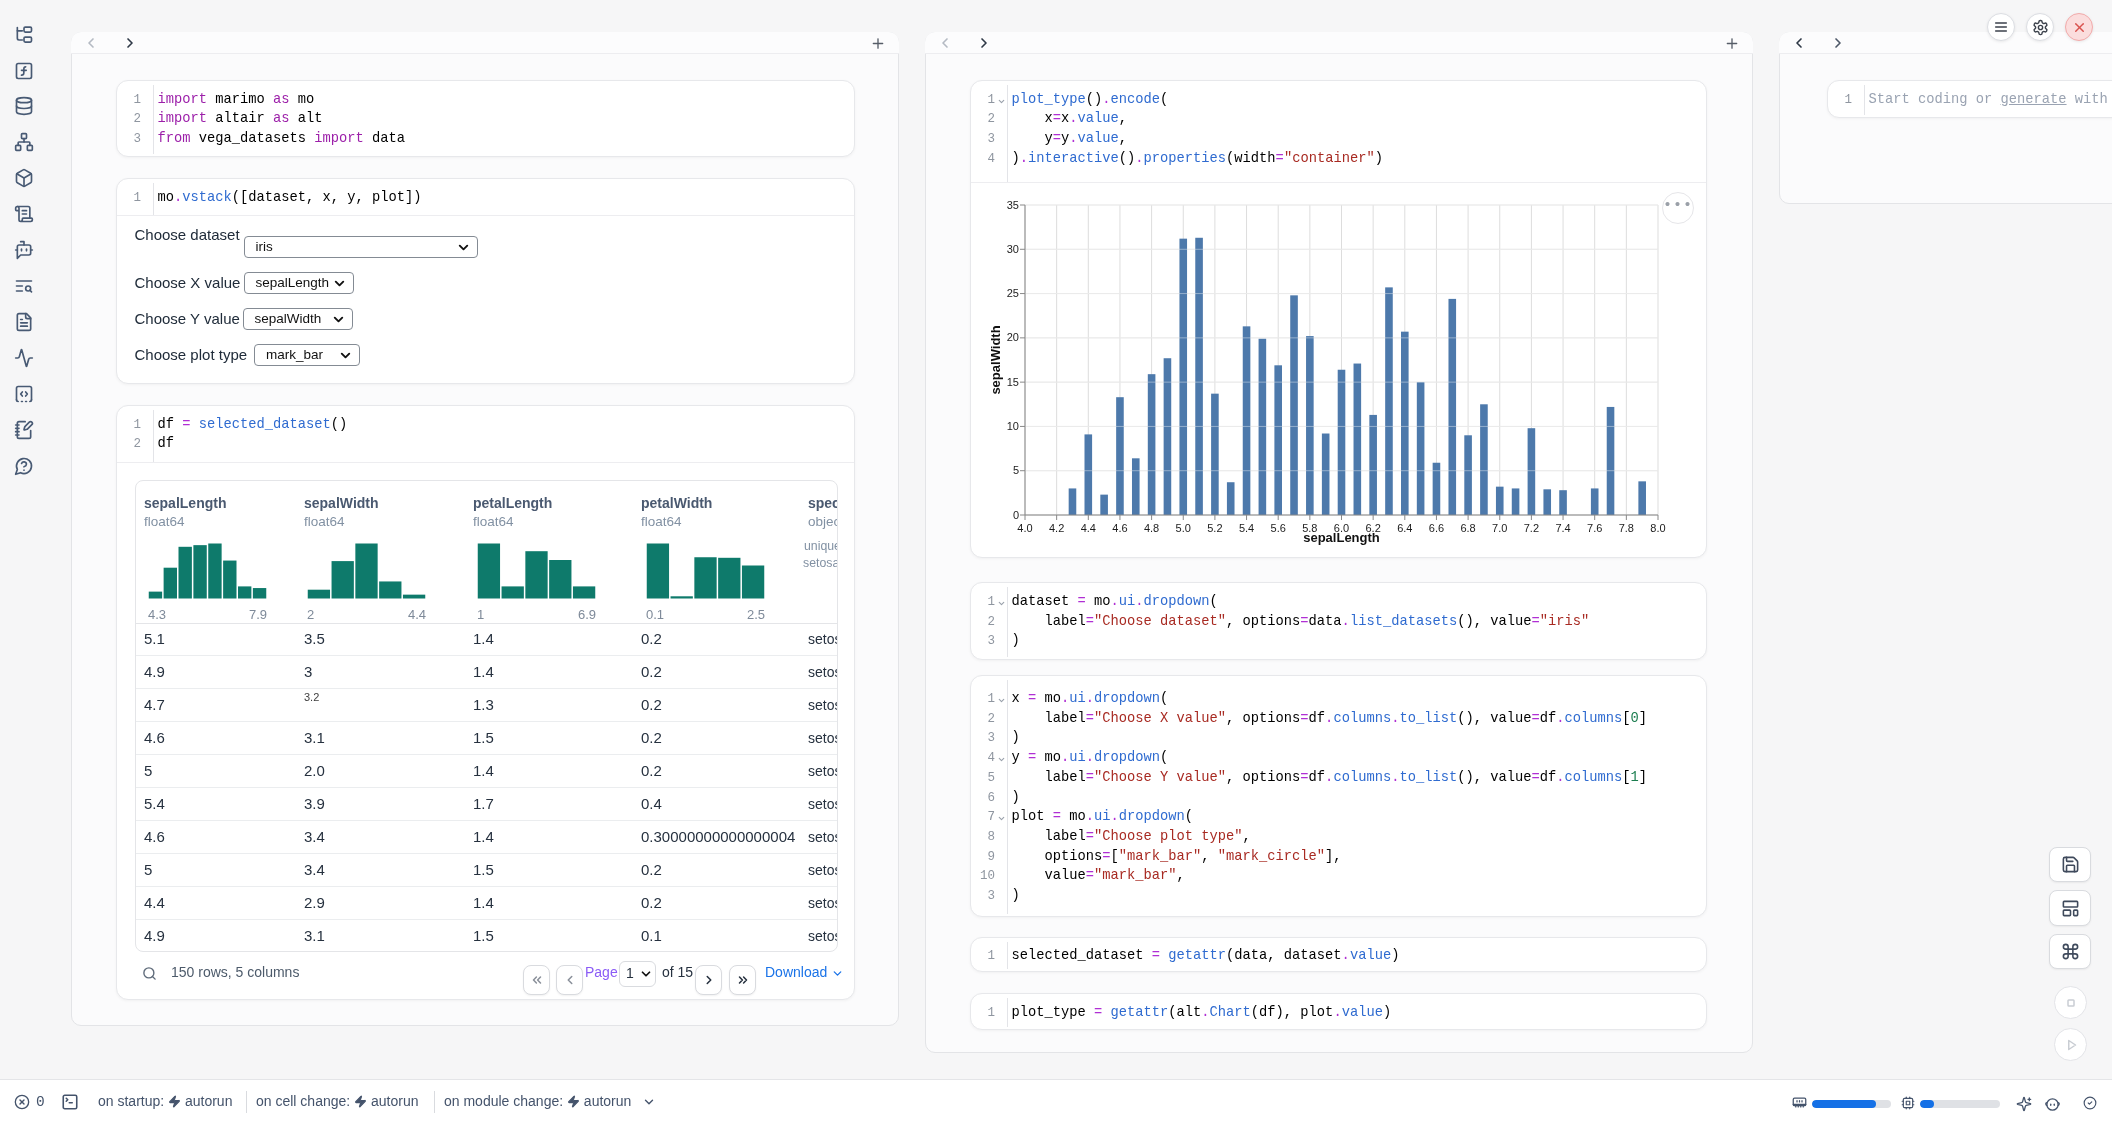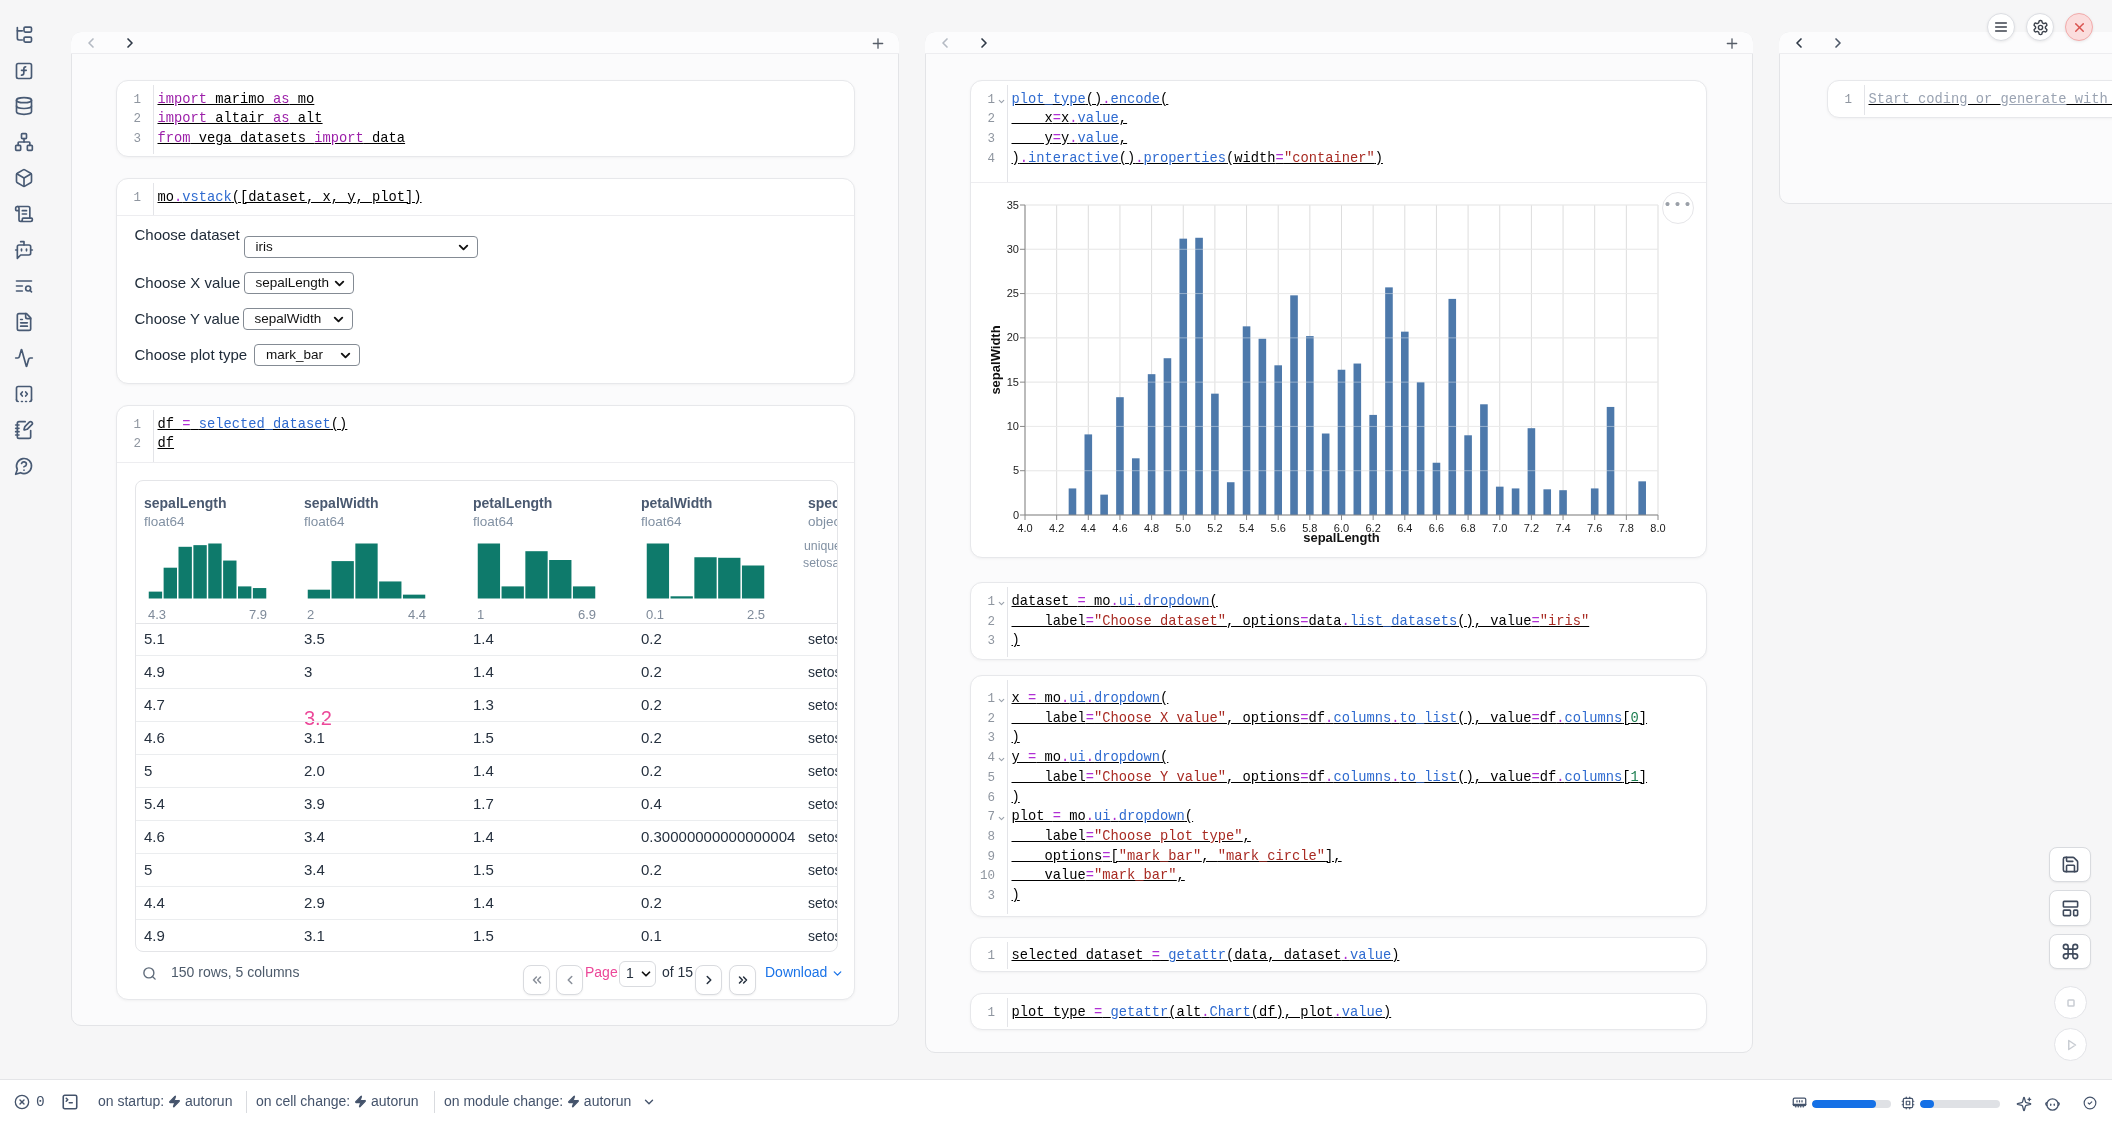--- a/index.html
+++ b/index.html
@@ -2,21 +2,21 @@
 <html><head><meta charset="utf-8"><style>
 
 *{margin:0;padding:0;box-sizing:border-box;}
 html,body{width:2112px;height:1122px;}
 body{font-family:"Liberation Sans",sans-serif;background:#f6f6f7;position:relative;overflow:hidden;}
 .panel{position:absolute;background:#fbfbfc;border:1px solid #e3e4e7;border-radius:10px;}
 .ptop{position:absolute;left:0;right:0;top:0;height:22px;border-bottom:1px solid #ededf0;background:#fcfcfd;border-radius:10px 10px 0 0;}
 .cell{position:absolute;background:#fff;border:1px solid #e7e8eb;border-radius:12px;box-shadow:0 1px 3px rgba(0,0,0,.045);font-family:"Liberation Mono",monospace;font-size:13.75px;color:#000;}
 .ln{position:absolute;left:0;height:19.7px;line-height:19.7px;}
 .num{display:inline-block;text-align:right;color:#8f96a0;font-size:12.5px;font-family:"Liberation Mono",monospace;}
-.cl{position:absolute;height:19.7px;line-height:19.7px;white-space:pre;text-decoration:underline;}
+.cl{position:absolute;height:19.7px;line-height:19.7px;white-space:pre;}
 .k{color:#9c1fa9;}
 .o{color:#b02fd4;}
 .f{color:#2f6bd0;}
 .s{color:#a82a22;}
 .n{color:#1b7d4f;}
 .icn{position:absolute;display:flex;align-items:center;justify-content:center;}
 .lbl{position:absolute;font-size:15px;color:#202c3a;height:22px;line-height:22px;}
 .sel{position:absolute;background:#fff;border:1px solid #848b94;border-radius:4px;height:22px;color:#111;font-size:13.5px;line-height:20px;}
 .btn{position:absolute;background:#fff;border:1px solid #d9dbdf;border-radius:8px;box-shadow:0 1px 2px rgba(0,0,0,.06);display:flex;align-items:center;justify-content:center;}
 .circ{position:absolute;background:#fff;border:1px solid #dcdee3;border-radius:50%;box-shadow:0 1px 3px rgba(0,0,0,.08);display:flex;align-items:center;justify-content:center;}
@@ -279,21 +279,21 @@
 <div style="position:absolute;left:505px;top:149px;font-size:15px;color:#26313f;">0.2</div>
 <div style="position:absolute;left:672px;top:150px;font-size:14px;color:#26313f;">setosa</div>
 <div style="position:absolute;left:0;top:174px;width:703px;height:1px;background:#ebedef;"></div>
 <div style="position:absolute;left:8px;top:182px;font-size:15px;color:#26313f;">4.9</div>
 <div style="position:absolute;left:168px;top:182px;font-size:15px;color:#26313f;">3</div>
 <div style="position:absolute;left:337px;top:182px;font-size:15px;color:#26313f;">1.4</div>
 <div style="position:absolute;left:505px;top:182px;font-size:15px;color:#26313f;">0.2</div>
 <div style="position:absolute;left:672px;top:183px;font-size:14px;color:#26313f;">setosa</div>
 <div style="position:absolute;left:0;top:207px;width:703px;height:1px;background:#ebedef;"></div>
 <div style="position:absolute;left:8px;top:215px;font-size:15px;color:#26313f;">4.7</div>
-<div style="position:absolute;left:168px;top:226px;font-size:20px;color:#ec4899;">3.2</div>
+<div style="position:absolute;left:168px;top:210px;font-size:11px;color:#404040;">3.2</div>
 <div style="position:absolute;left:337px;top:215px;font-size:15px;color:#26313f;">1.3</div>
 <div style="position:absolute;left:505px;top:215px;font-size:15px;color:#26313f;">0.2</div>
 <div style="position:absolute;left:672px;top:216px;font-size:14px;color:#26313f;">setosa</div>
 <div style="position:absolute;left:0;top:240px;width:703px;height:1px;background:#ebedef;"></div>
 <div style="position:absolute;left:8px;top:248px;font-size:15px;color:#26313f;">4.6</div>
 <div style="position:absolute;left:168px;top:248px;font-size:15px;color:#26313f;">3.1</div>
 <div style="position:absolute;left:337px;top:248px;font-size:15px;color:#26313f;">1.5</div>
 <div style="position:absolute;left:505px;top:248px;font-size:15px;color:#26313f;">0.2</div>
 <div style="position:absolute;left:672px;top:249px;font-size:14px;color:#26313f;">setosa</div>
 <div style="position:absolute;left:0;top:273px;width:703px;height:1px;background:#ebedef;"></div>
@@ -342,21 +342,21 @@
         <svg width="14" height="14" viewBox="0 0 24 24" fill="none" stroke="#8a909a" stroke-width="2.6" stroke-linecap="round" stroke-linejoin="round">
           <path d="m11 17-5-5 5-5"></path>
           <path d="m18 17-5-5 5-5"></path>
         </svg>
       </div>
 <div class="btn" style="left:439px;top:502px;width:27px;height:30px;">
         <svg width="14" height="14" viewBox="0 0 24 24" fill="none" stroke="#8a909a" stroke-width="2.6" stroke-linecap="round" stroke-linejoin="round">
           <path d="m15 18-6-6 6-6"></path>
         </svg>
       </div>
-<div style="position:absolute;left:468px;top:501px;font-size:14px;color:#ec4899;">Page</div>
+<div style="position:absolute;left:468px;top:501px;font-size:14px;color:#8b5cf6;">Page</div>
 <div style="position:absolute;left:502px;top:498px;width:37px;height:26px;border:1px solid #d9dbdf;border-radius:6px;background:#fff;">
         <span style="position:absolute;left:6px;top:3px;font-size:14px;color:#26313f;">1</span>
         <span style="position:absolute;right:2px;top:5px;"><svg width="14" height="14" viewBox="0 0 24 24" fill="none" stroke="#111" stroke-width="3" stroke-linecap="round" stroke-linejoin="round">
             <path d="m6 9 6 6 6-6"></path>
           </svg></span>
       </div>
 <div style="position:absolute;left:545px;top:501px;font-size:14px;color:#26313f;">of 15</div>
 <div class="btn" style="left:578px;top:502px;width:27px;height:30px;">
         <svg width="14" height="14" viewBox="0 0 24 24" fill="none" stroke="#26313f" stroke-width="2.6" stroke-linecap="round" stroke-linejoin="round">
           <path d="m9 18 6-6-6-6"></path>

